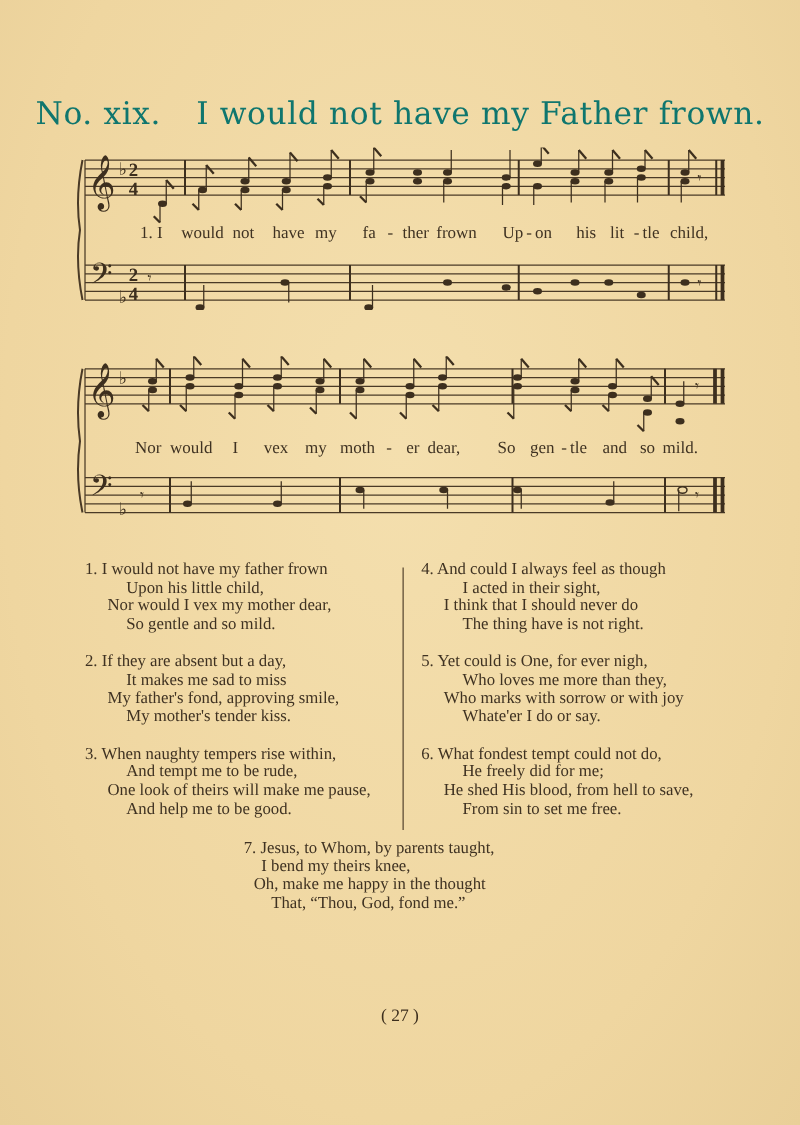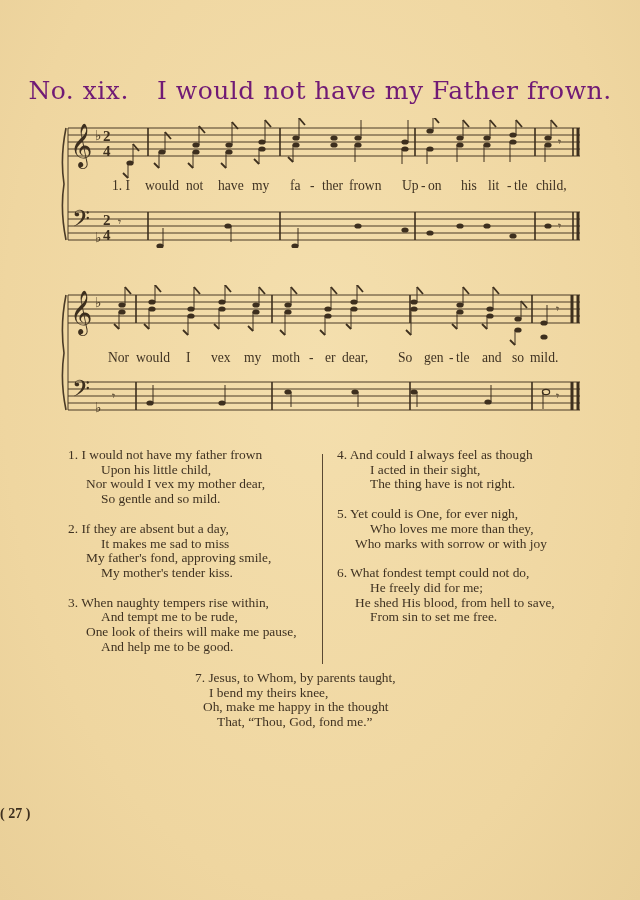--- a/index.html
+++ b/index.html
@@ -10,21 +10,21 @@
       font-family: "Liberation Serif", "DejaVu Serif", serif;
       color: #4a3a26;
       position: relative;
       overflow: hidden;
     }
     .title {
       position: absolute; left: 0; top: 76px; width: 640px;
       text-align: center;
       font-family: "DejaVu Serif", serif;
       font-size: 25px; letter-spacing: 0.5px;
-      color: #701a75;
+      color: #0f766e;
     }
     .title .num { margin-right: 28px; }
     .system { position: absolute; left: 60px; width: 525px; }
     .system svg { display: block; }
     .lyric-line {
       position: absolute; font-size: 13.6px; color: #3f3222; white-space: nowrap;
     }
     .lyric-line span { position: absolute; white-space: nowrap; }
     .verses {
       position: absolute; left: 0; top: 448px; width: 565px; height: 230px;
@@ -36,22 +36,22 @@
       position: absolute; left: 322px; top: 454px; width: 1px; height: 210px;
       background: #5a4832;
     }
     .verse { margin-bottom: 15px; }
     .verse .ln { display: block; white-space: nowrap; }
     .ln.i1 { padding-left: 33px; }
     .ln.i0 { padding-left: 18px; }
     .ln.first { padding-left: 0; }
     .verse7 { position: absolute; left: 195px; top: 671px; font-size: 13.4px; line-height: 14.7px; color: #3f3222; }
     .page-number {
-      position: absolute; left: 0; top: 806px; width: 640px; text-align: left;
-      font-size: 14px; font-weight: bold; color: #3d2f1e;
+      position: absolute; left: 0; top: 806px; width: 640px; text-align: center;
+      font-size: 14px; font-weight: normal; color: #3d2f1e;
     }
   </style>
 </head>
 <body>
 
 <div class="title">
   <span class="num">No. xix.</span><span>I would not have my Father frown.</span>
 </div>
 
 <div class="system" style="top:118px;">
@@ -393,26 +393,28 @@
       <span class="ln first"><span>3.</span> <span>When naughty tempers rise within,</span></span>
       <span class="ln i1">And tempt me to be rude,</span>
       <span class="ln i0">One look of theirs will make me pause,</span>
       <span class="ln i1">And help me to be good.</span>
     </div>
   </div>
   <div class="col right">
     <div class="verse">
       <span class="ln first"><span>4.</span> <span>And could I always feel as though</span></span>
       <span class="ln i1">I acted in their sight,</span>
+      <span class="ln i0">I think that I should never do</span>
       <span class="ln i1">The thing have is not right.</span>
     </div>
     <div class="verse">
       <span class="ln first"><span>5.</span> <span>Yet could is One, for ever nigh,</span></span>
       <span class="ln i1">Who loves me more than they,</span>
       <span class="ln i0">Who marks with sorrow or with joy</span>
+      <span class="ln i1">Whate'er I do or say.</span>
     </div>
     <div class="verse">
       <span class="ln first"><span>6.</span> <span>What fondest tempt could not do,</span></span>
       <span class="ln i1">He freely did for me;</span>
       <span class="ln i0">He shed His blood, from hell to save,</span>
       <span class="ln i1">From sin to set me free.</span>
     </div>
   </div>
 </div>
 

